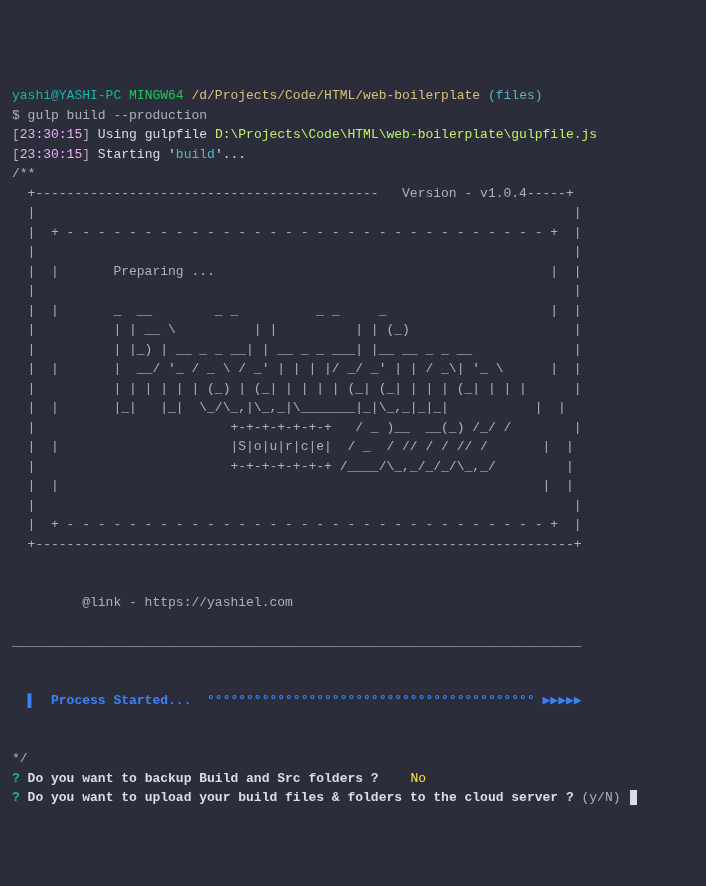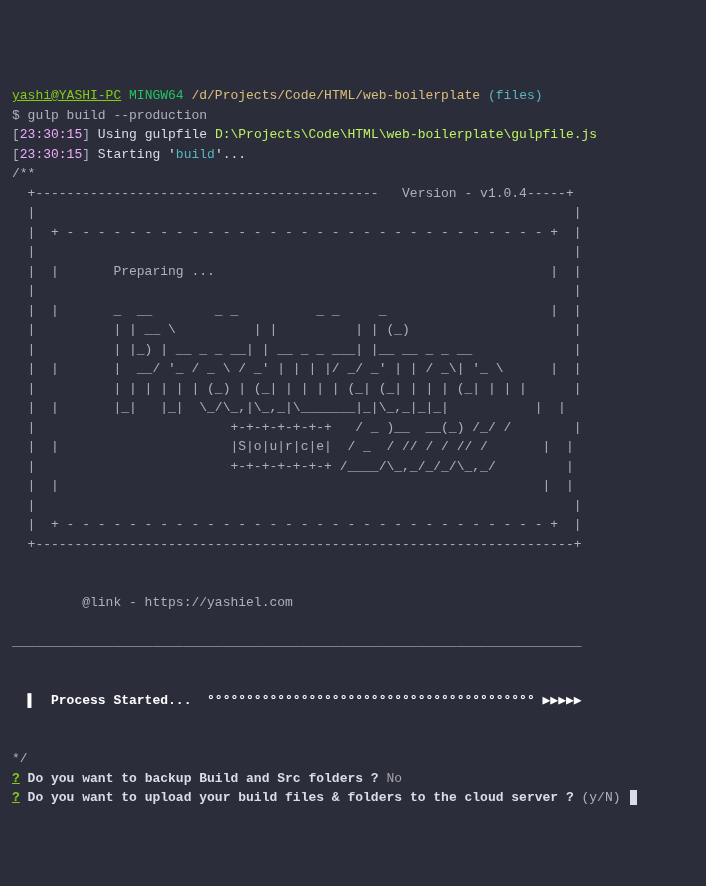--- a/index.html
+++ b/index.html
@@ -12,40 +12,40 @@
       color: #d8dee9;
       font-family: 'Consolas', 'Monaco', 'Courier New', monospace;
       font-size: 13px;
       line-height: 1.5;
       padding: 8px 12px;
       width: 706px;
       height: 886px;
       overflow: hidden;
       white-space: pre;
     }
-    .green { color: #84cc16; text-decoration: underline; }
+    .green { color: #14b8a6; }
     .magenta { color: #22c55e; }
     .yellow { color: #d8c07a; }
     .cyan { color: #56b6c2; }
     .gray { color: #f0abfc; }
     .white { color: #d8dee9; font-weight: normal; }
     .path-magenta { color: #bef264; }
     .faded { color: #abb2bf; }
-    .blue { color: #a3a3a3; }
+    .blue { color: #fde047; margin-left: 24px; }
     .bold { font-weight: bold; }
     .cursor {
       display: inline-block;
       width: 7px;
       height: 15px;
       background-color: #d8dee9;
       vertical-align: text-bottom;
       margin-left: 2px;
     }
     .ascii { color: #abb2bf; }
-    .process-bar { color: #ffffff; font-weight: bold; }
+    .process-bar { color: #3b82f6; font-weight: bold; }
   </style>
 </head>
 <body>
 
 
 
 <div><span><span class="green">yashi@YASHI-PC</span> <span class="magenta">MINGW64</span> <span class="yellow">/d/Projects/Code/HTML/web-boilerplate</span> <span class="cyan">(</span><span class="cyan">files</span><span class="cyan">)</span></span>
 <span><span class="faded">$ </span><span class="faded">gulp build --production</span></span>
 <span><span class="faded">[</span><span class="gray">23:30:15</span><span class="faded">] </span><span class="white">Using gulpfile </span><span class="path-magenta">D:\Projects\Code\HTML\web-boilerplate\gulpfile.js</span></span>
 <span><span class="faded">[</span><span class="gray">23:30:15</span><span class="faded">] </span><span class="white">Starting '</span><span class="cyan">build</span><span class="white">'...</span></span>

